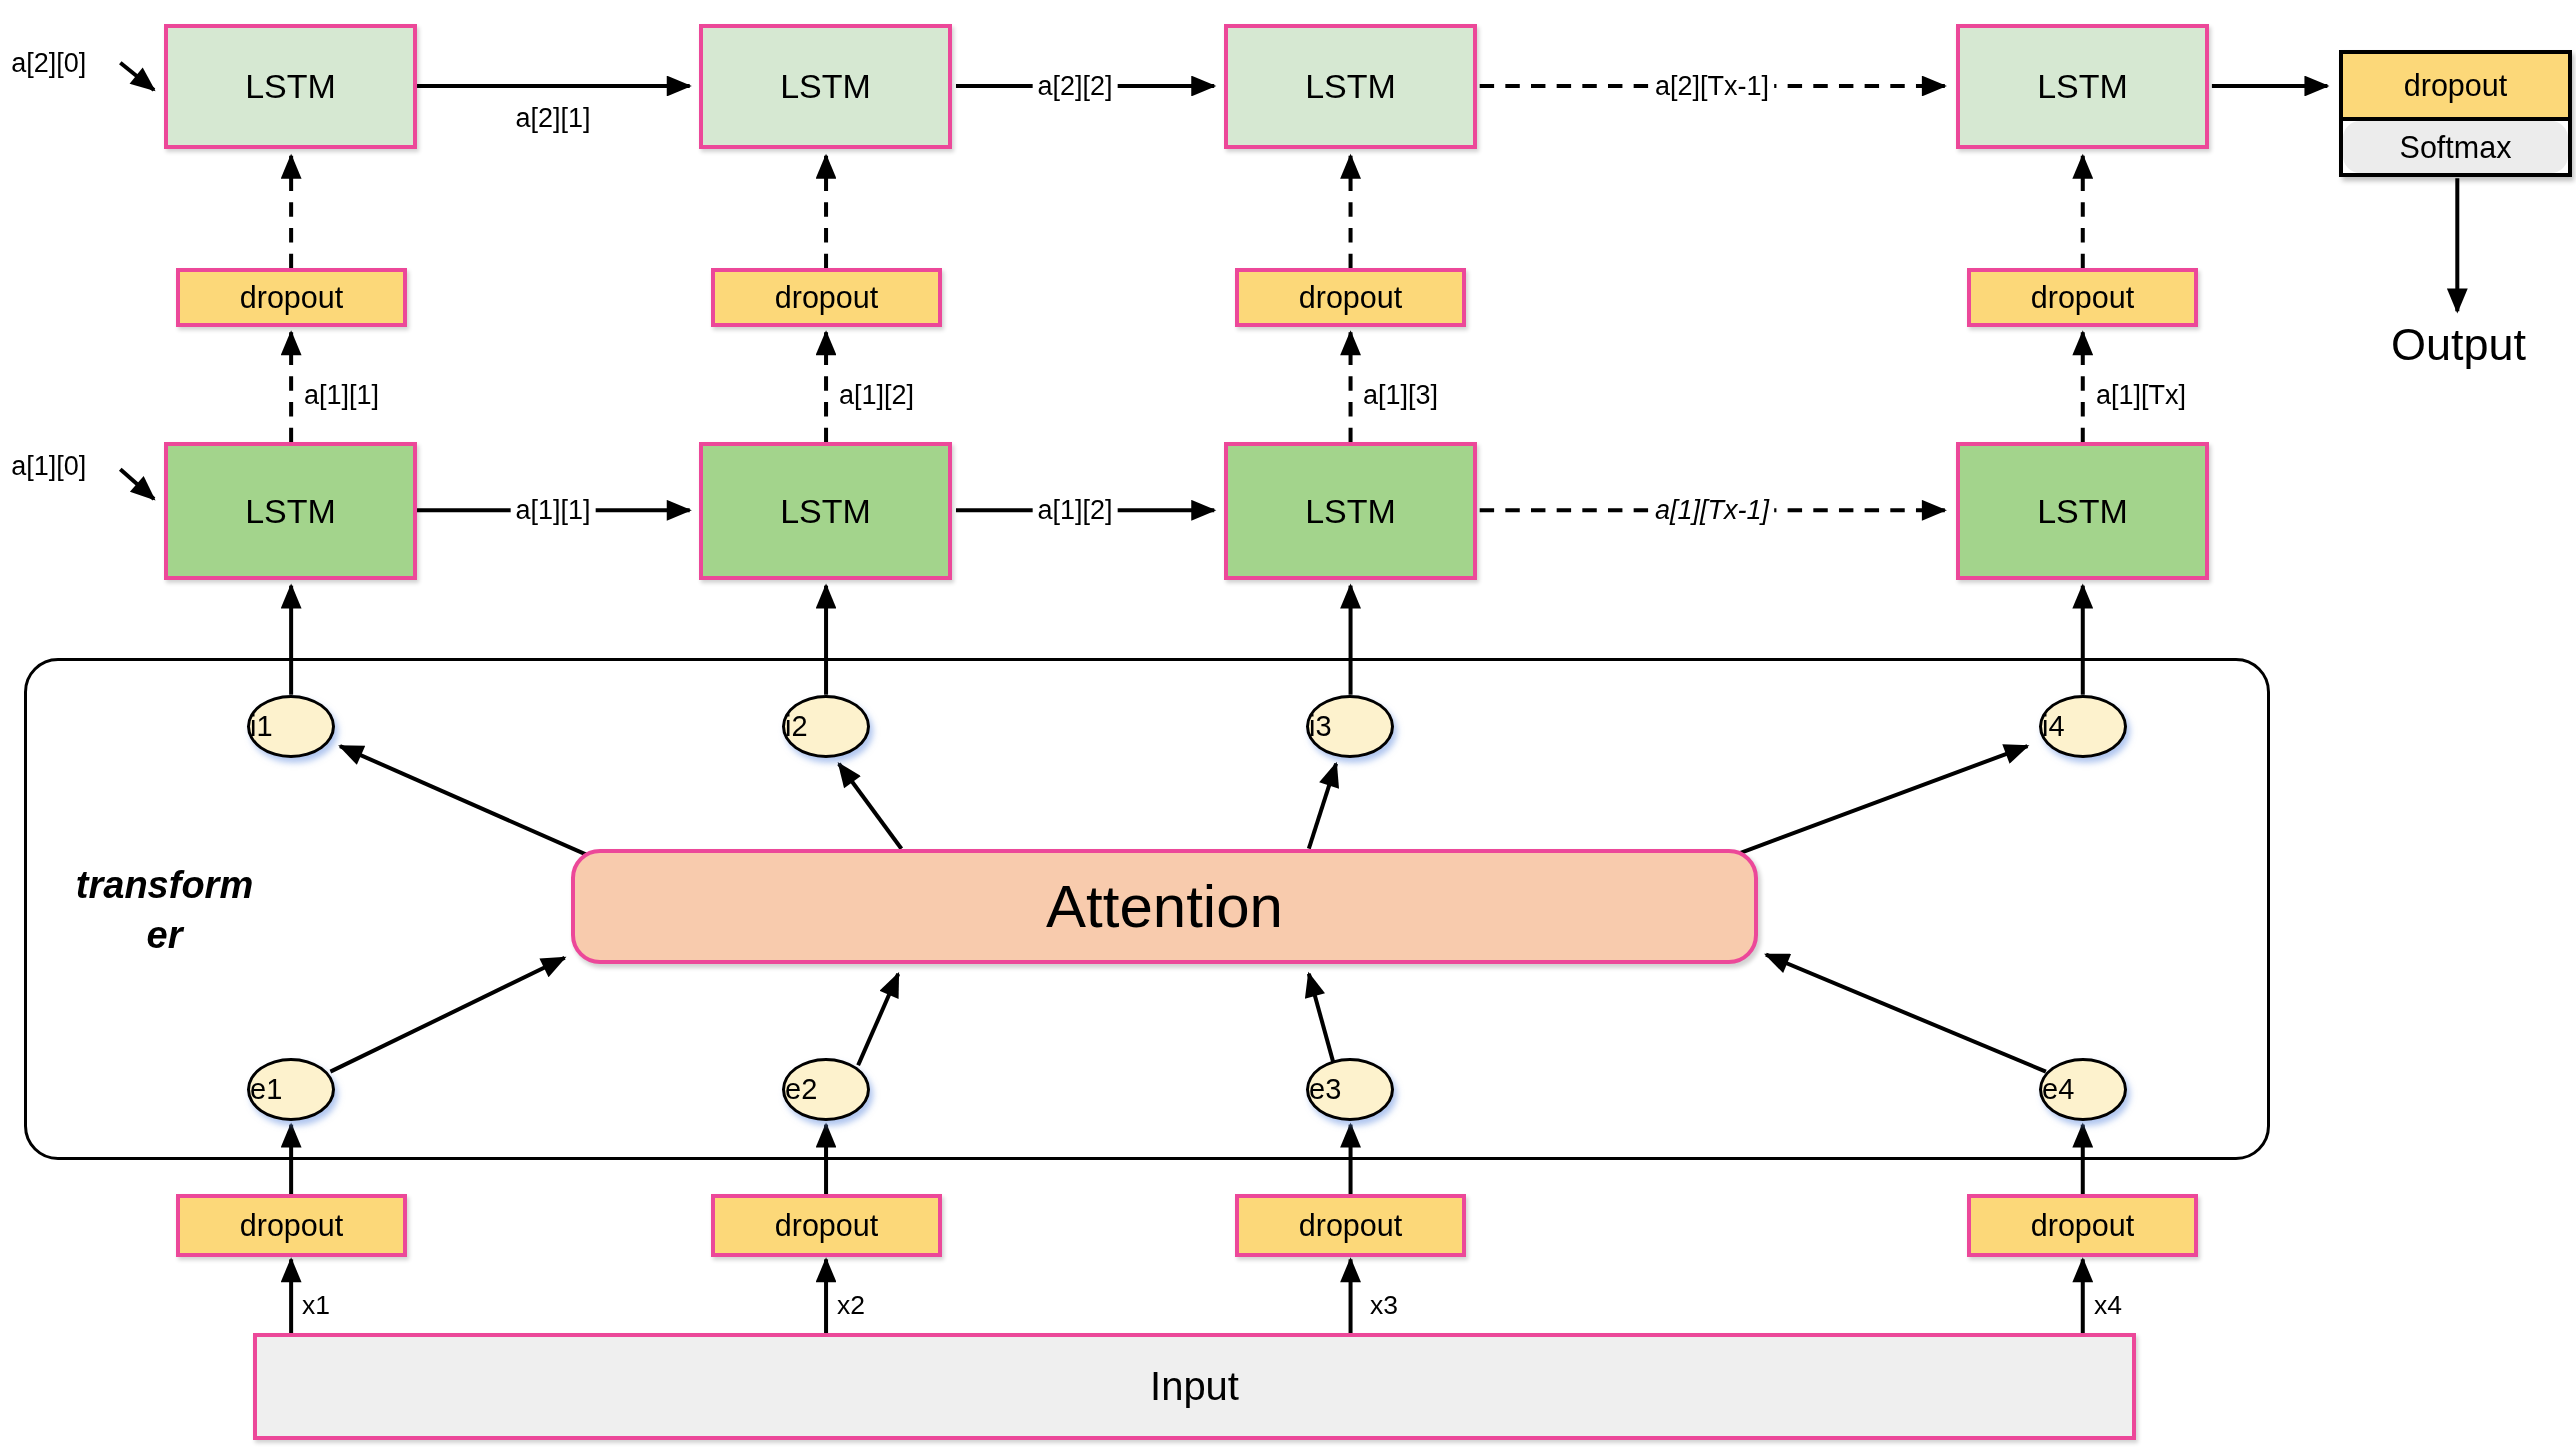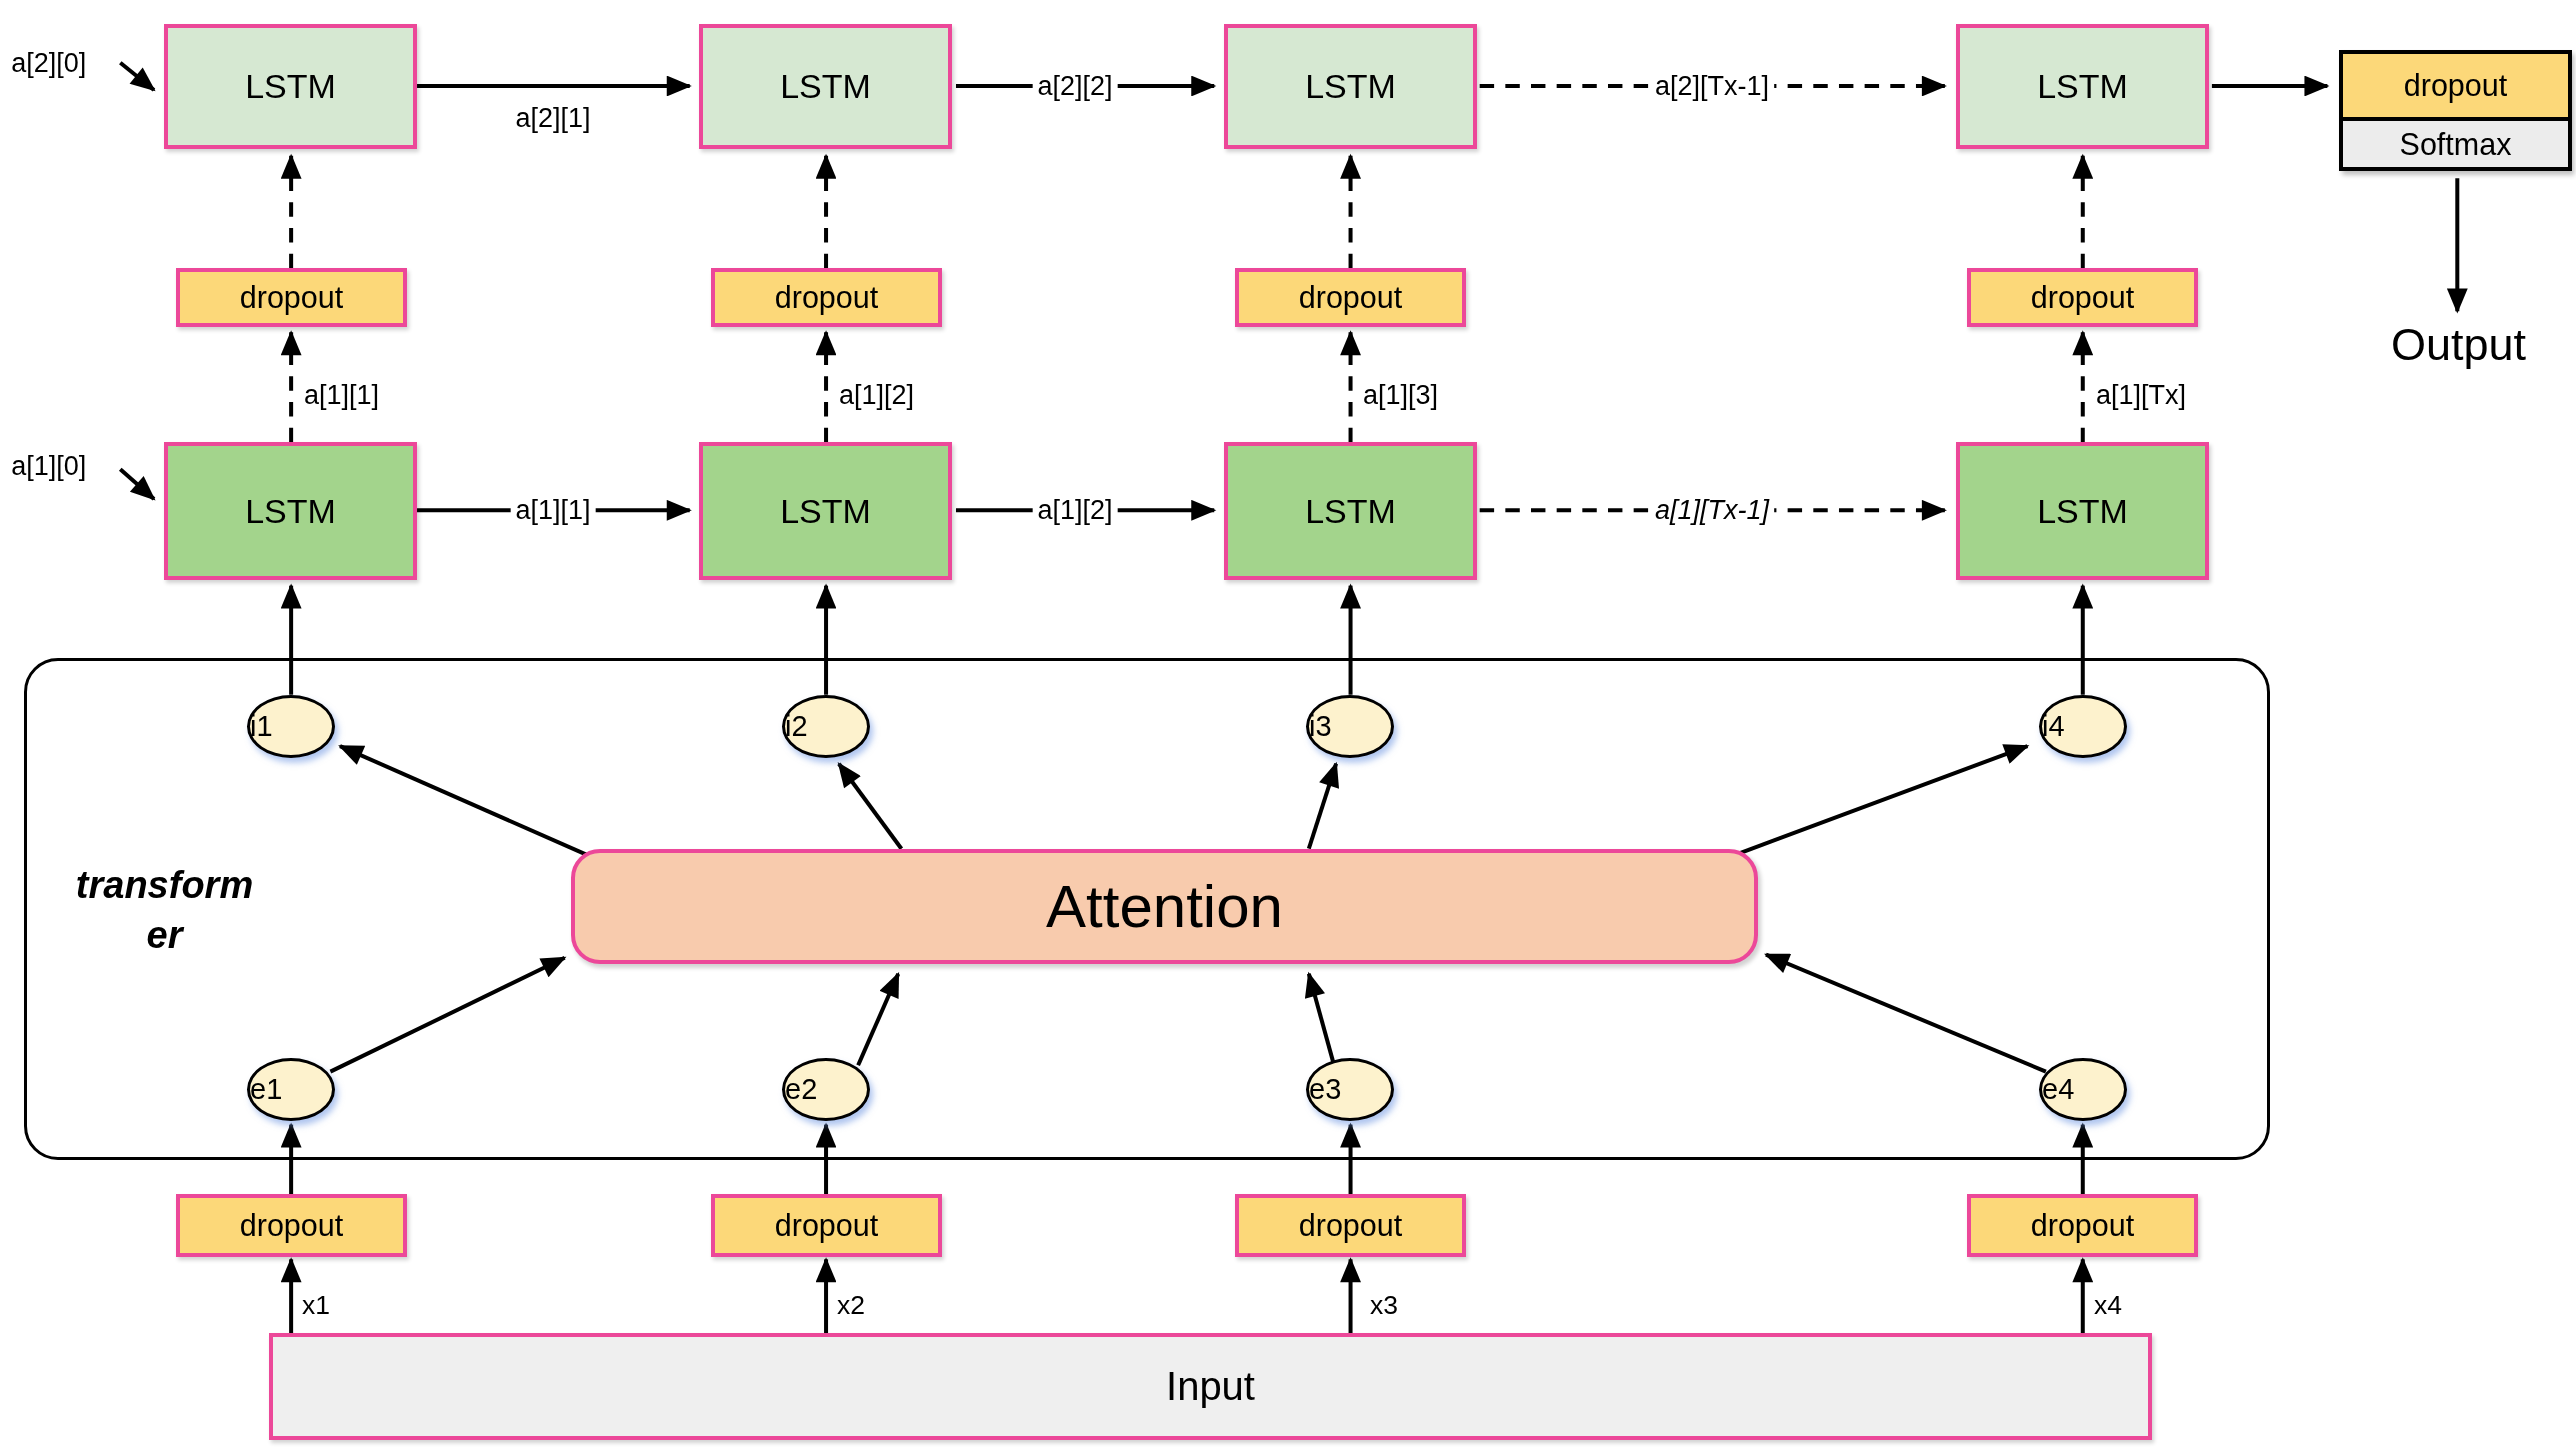--- a/index.html
+++ b/index.html
@@ -12,28 +12,28 @@
   .box{
     border:4px solid #ec4899;display:flex;align-items:center;justify-content:center;
     text-align:center;box-shadow:2.4px 3.2px 4px rgba(0,0,0,0.18);
   }
   .lstm1{background:var(--lstm_top_fill,#d6e8d2);font-size:34px;}
   .lstm2{background:var(--lstm_bottom_fill,#a3d48c);font-size:34px;}
   .drop{background:var(--dropout_fill,#fcd879);font-size:30.5px;}
   .attention{
     background:var(--attention_fill,#f8cbad);border-radius:29px;font-size:60px;
   }
-  .inputbar{background:var(--input_fill,#efefef);font-size:40px;margin-left:16px;}
+  .inputbar{background:var(--input_fill,#efefef);font-size:40px;}
   .container-frame{
     border:3.2px solid #000;border-radius:34px;background:transparent;box-shadow:none;
   }
   .stack{border:4px solid #000;box-shadow:3.2px 4px 4.8px rgba(0,0,0,0.25);padding:0;display:block;}
   .stack .half{display:flex;align-items:center;justify-content:center;font-size:30.5px;}
   .stack .half.top{background:var(--dropout_fill,#fcd879);border-bottom:4px solid #000;height:63px;}
-  .stack .half.bot{background:var(--softmax_fill,#ececec);height:46px;}
+  .stack .half.bot{background:var(--softmax_fill,#ececec);height:52px;border-radius:17px;}
   .ellipse{
     border:3.2px solid #000;border-radius:50%;display:flex;align-items:center;justify-content:flex-start;
     background:var(--node_fill,#fdf2cd);font-size:29px;
     box-shadow:3.2px 4.8px 6.4px rgba(110,150,225,0.55);
   }
   
   .flabel{
     font-size:27px;white-space:nowrap;
     text-shadow:1.6px 0 0 #fff,-1.6px 0 0 #fff,0 1.6px 0 #fff,0 -1.6px 0 #fff,1.6px 1.6px 0 #fff,-1.6px -1.6px 0 #fff;
   }

